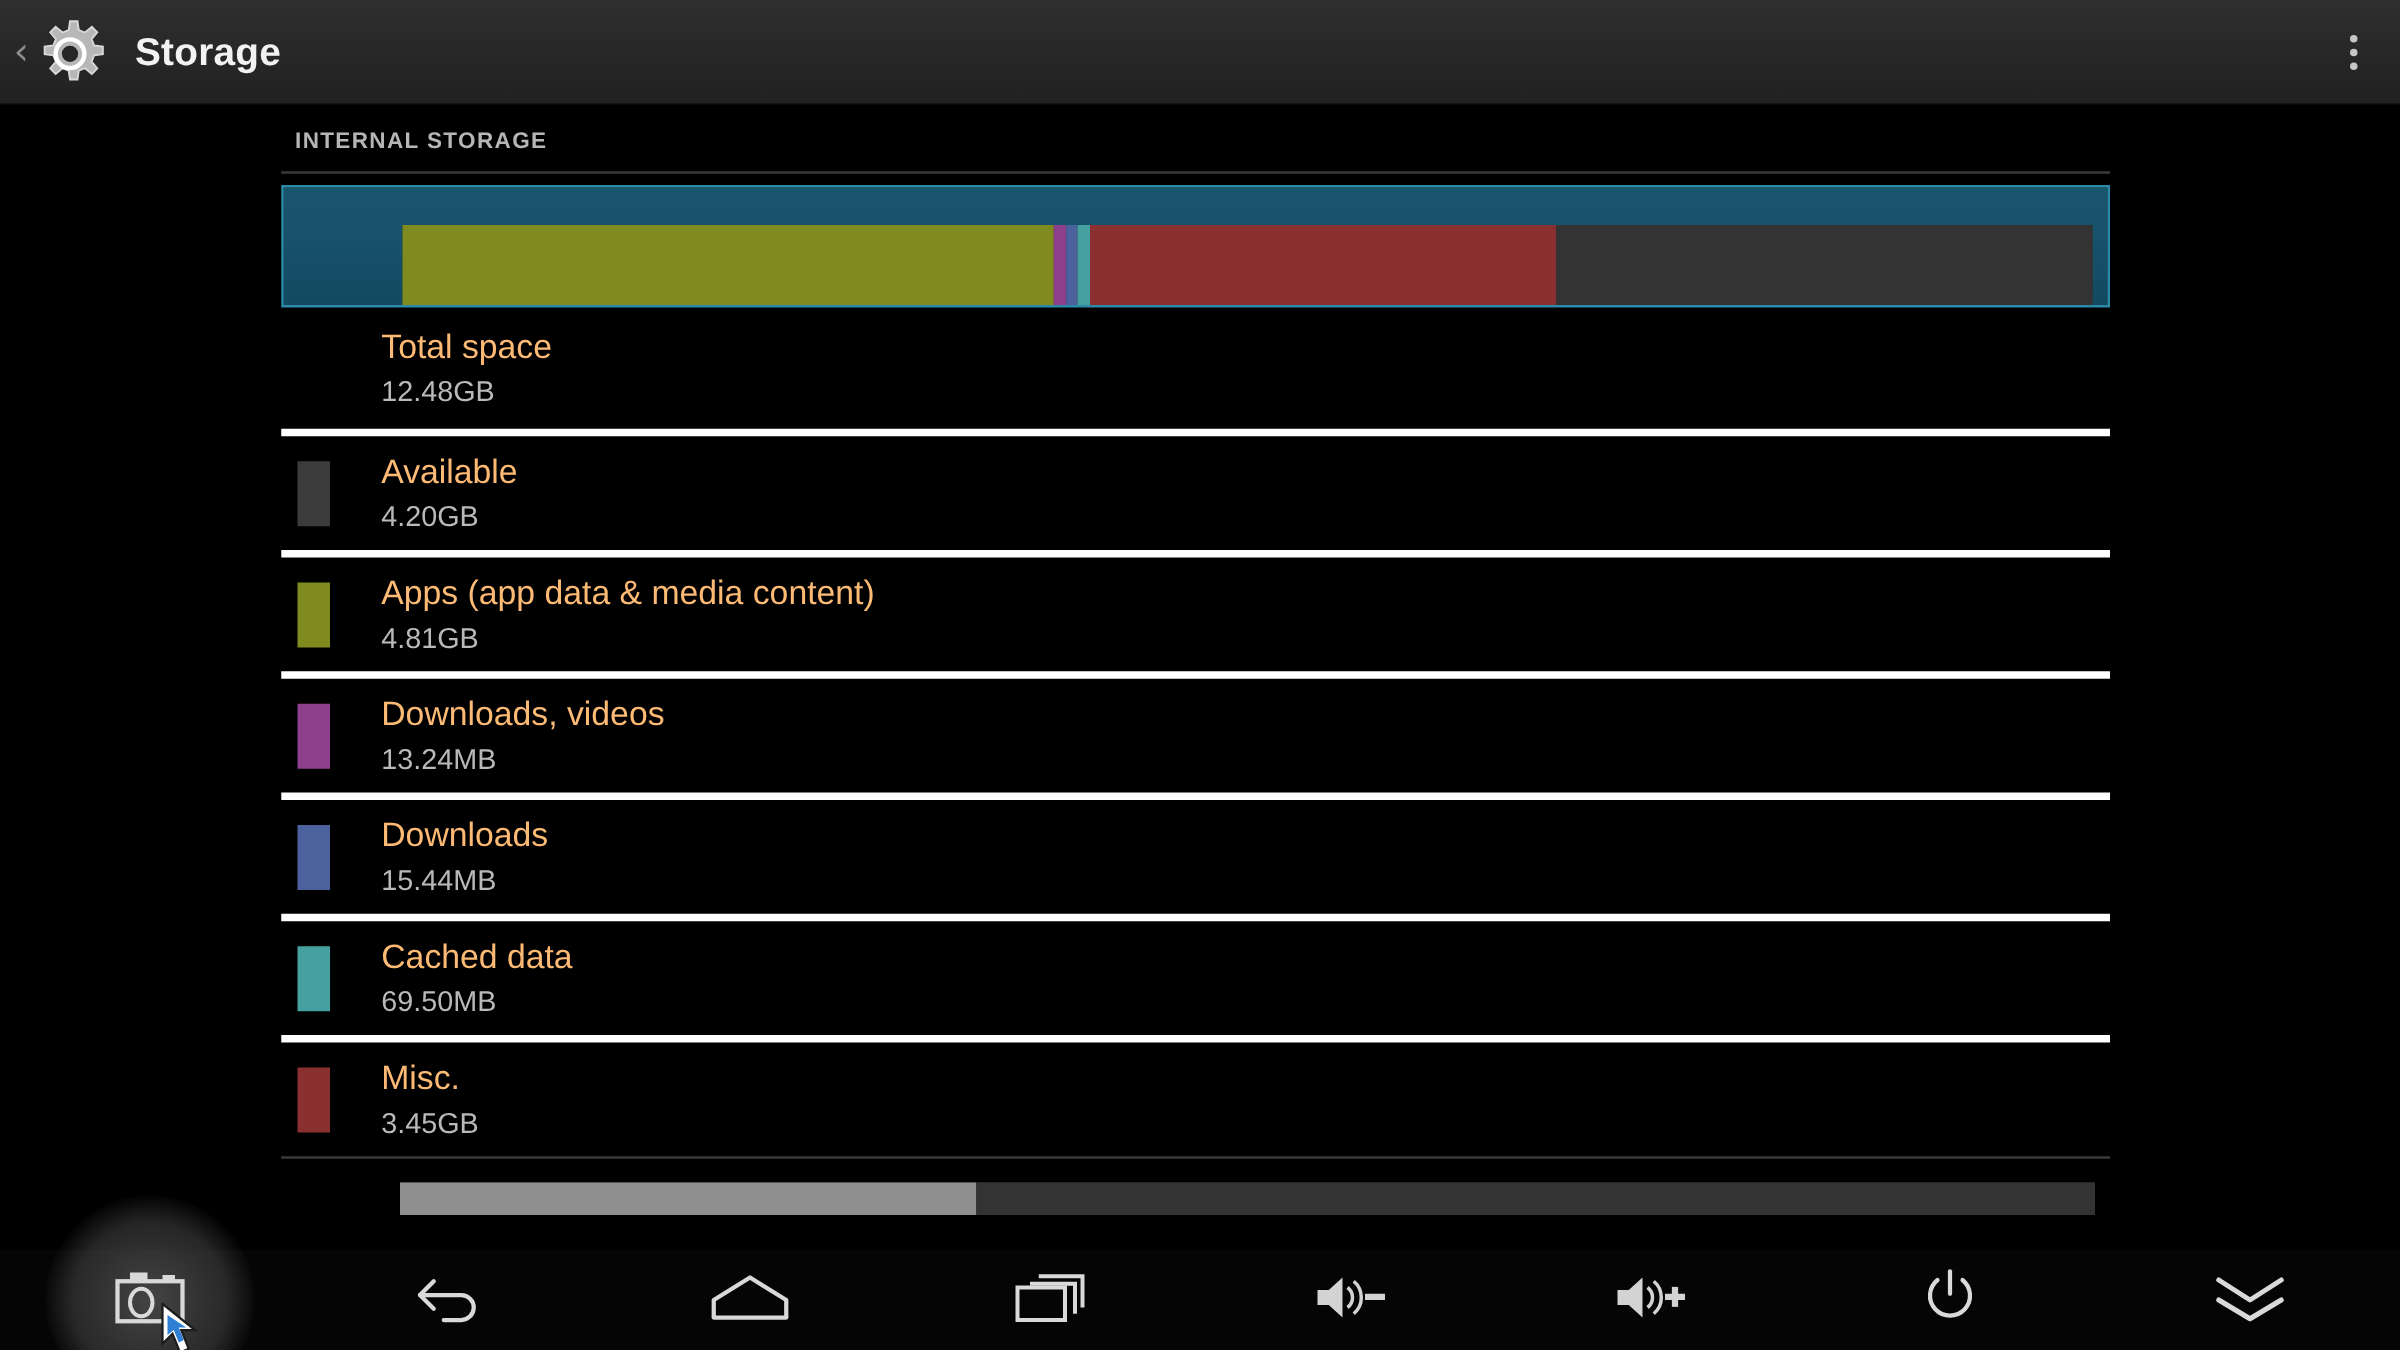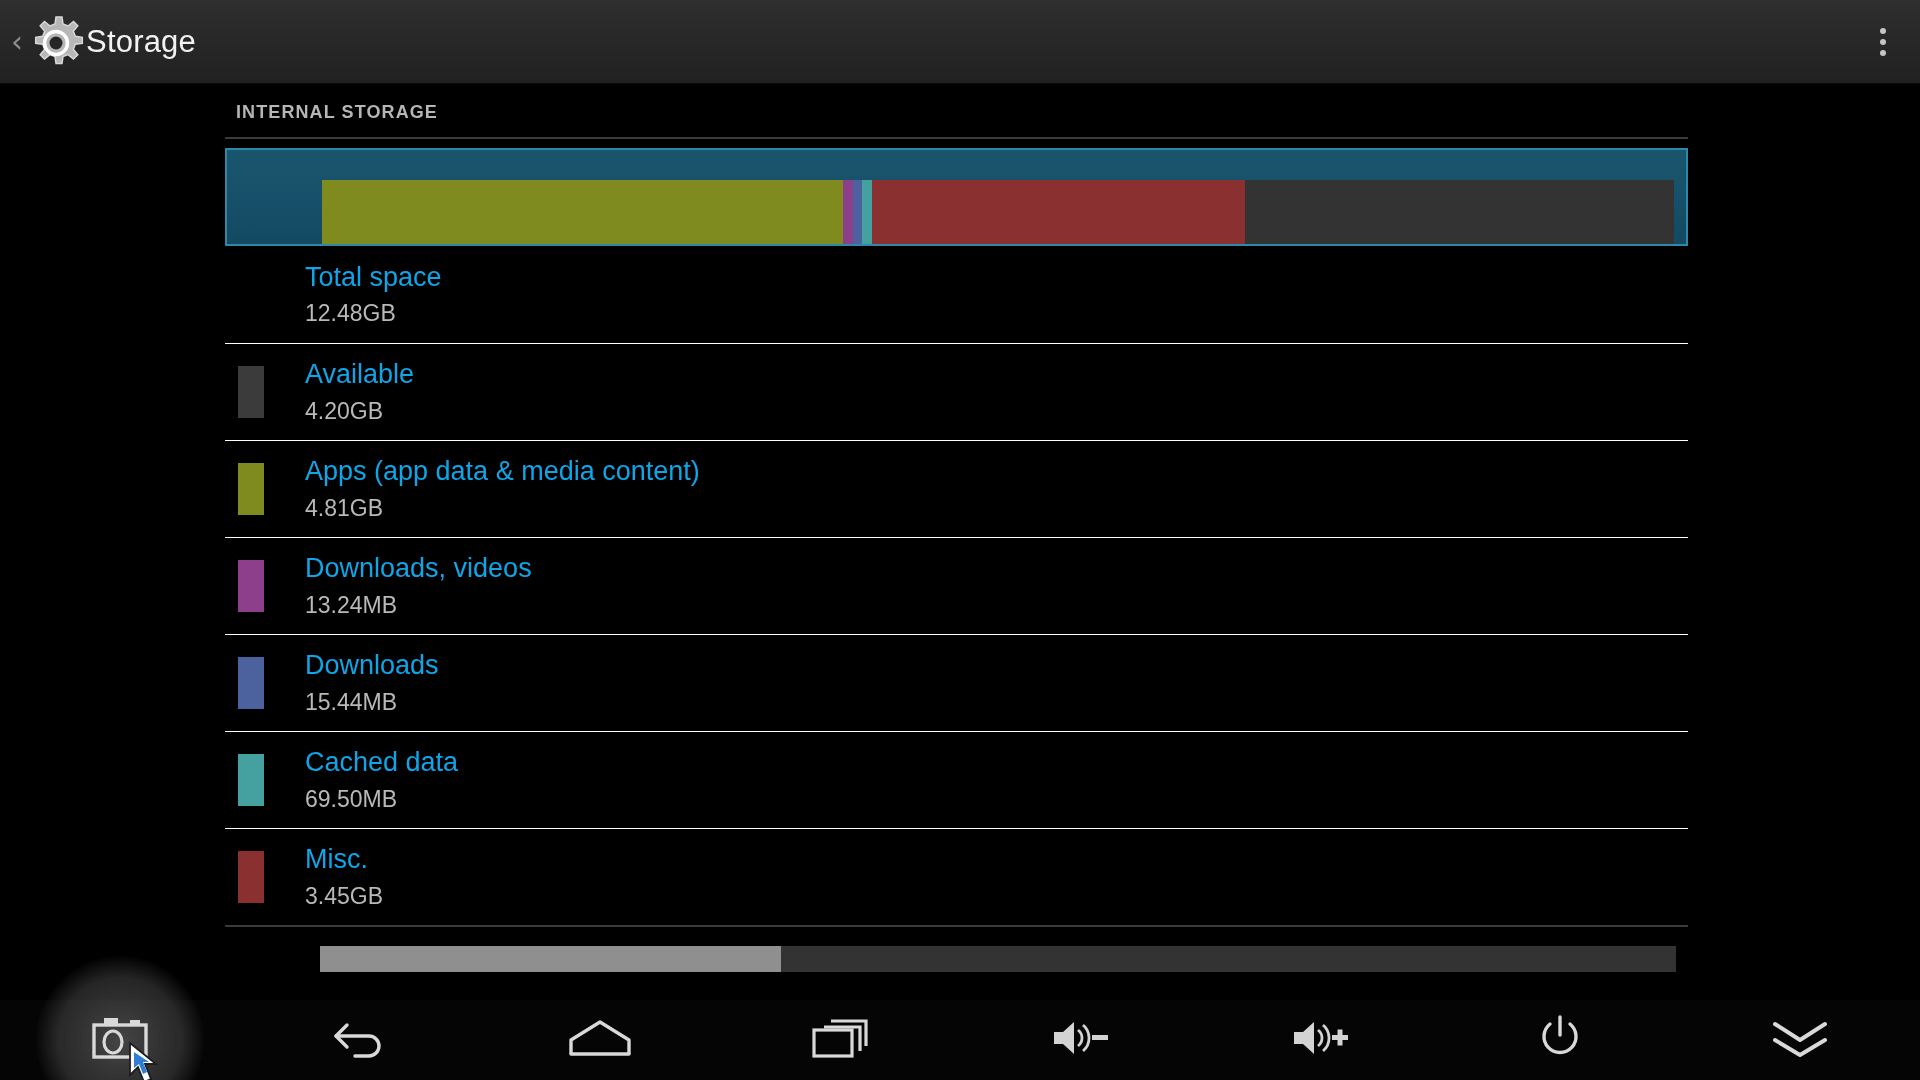--- a/index.html
+++ b/index.html
@@ -17,21 +17,21 @@
     border-bottom:1px solid #0a0a0a;
     display:flex; align-items:center;
   }
   #back-chevron{
     width:26px; margin-left:4px; color:#8d8d8d;
     font-size:30px; line-height:1; text-align:center;
     font-family:"DejaVu Sans", sans-serif;
   }
   #app-icon{ width:60px; height:60px; margin-left:-4px; position:relative; }
   #app-title{
-    color:#f2f2f2; font-size:31px; font-weight:400;
+    margin-left:22px; color:#f2f2f2; font-size:31px; font-weight:700;
     letter-spacing:.2px;
   }
   #overflow-btn{
     position:absolute; right:0; top:0; width:74px; height:84px;
     display:flex; flex-direction:column; align-items:center; justify-content:center; gap:5px;
   }
   #overflow-btn i{ display:block; width:6px; height:6px; border-radius:50%; background:#c6c6c6; }
 
   
   #content{
@@ -58,25 +58,25 @@
     background:#333333; display:flex;
   }
   .seg{ height:100%; }
 
   
   .row{
     position:relative; height:97px;
     margin:0 232px 0 225px;
     display:flex; align-items:center;
   }
-  .row + .row{ border-top:1px solid #ffffff; }
+  .row + .row{ border-top:6px solid #ffffff; }
   .swatch{ width:26px; height:52px; flex:0 0 26px; margin-left:13px; }
   .swatch.blank{ background:transparent; }
   .row-text{ margin-left:41px; }
-  .row-title{ color:#0ea5e9; font-size:27px; line-height:1.18; font-weight:400; }
+  .row-title{ color:#fdba74; font-size:27px; line-height:1.18; font-weight:400; }
   .row-sub{ color:#b9b9b9; font-size:23px; margin-top:7px; }
 
   
   #sd-meter{
     margin:9px 232px 0 225px; height:40px; position:relative; overflow:hidden;
   }
   #sd-track{
     position:absolute; left:95px; right:12px; top:10px; height:26px;
     background:#333333; display:flex;
   }

